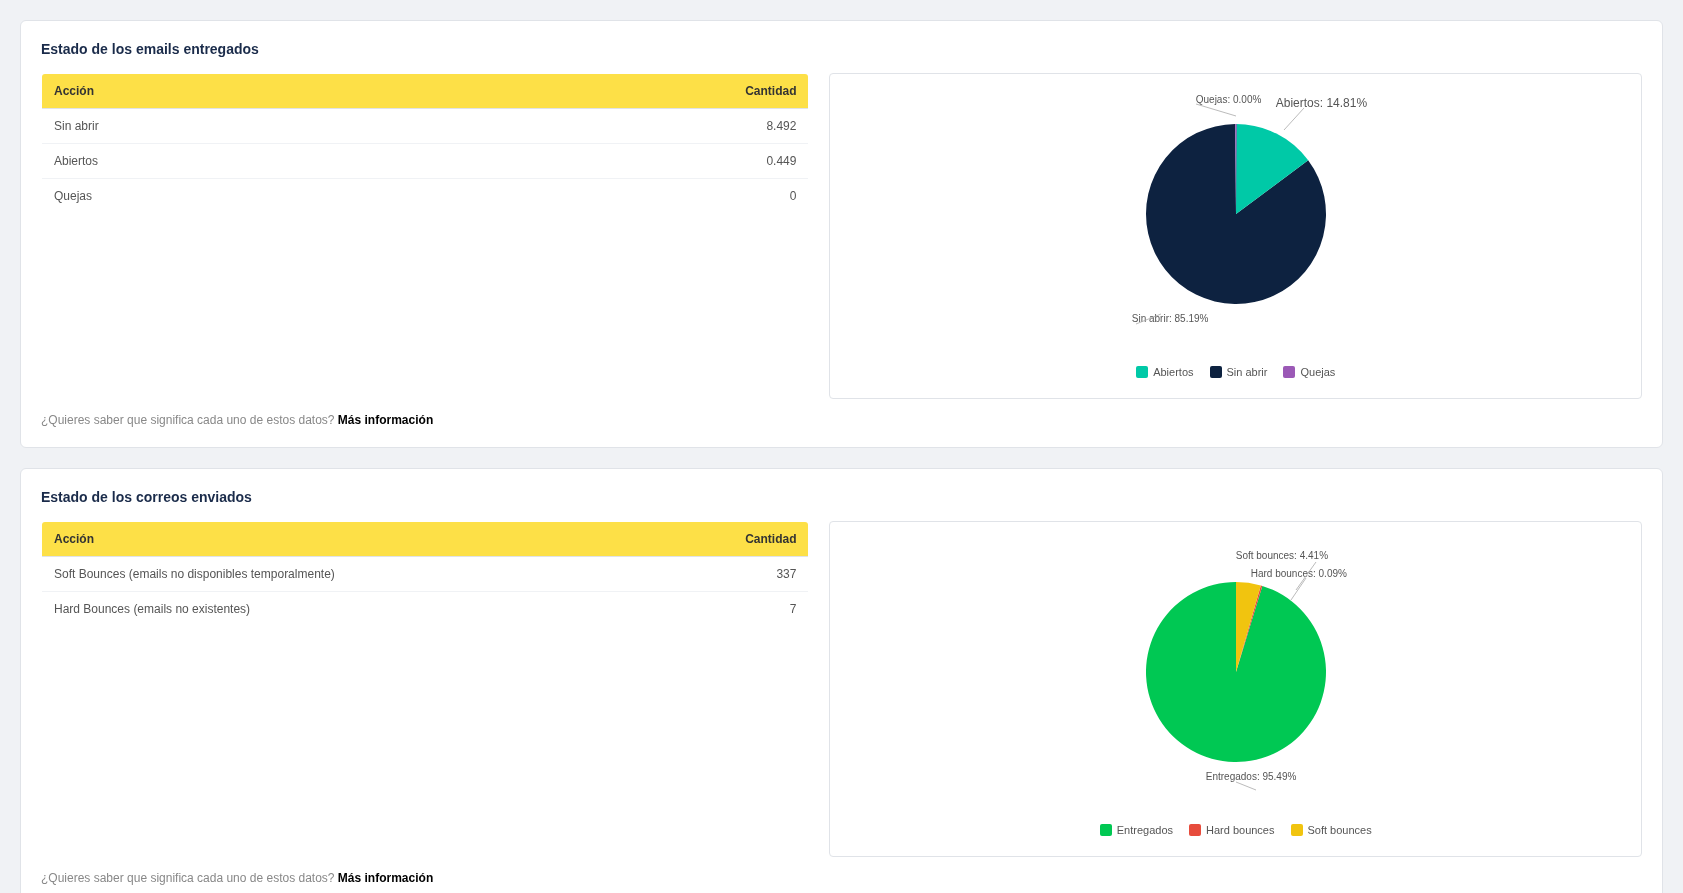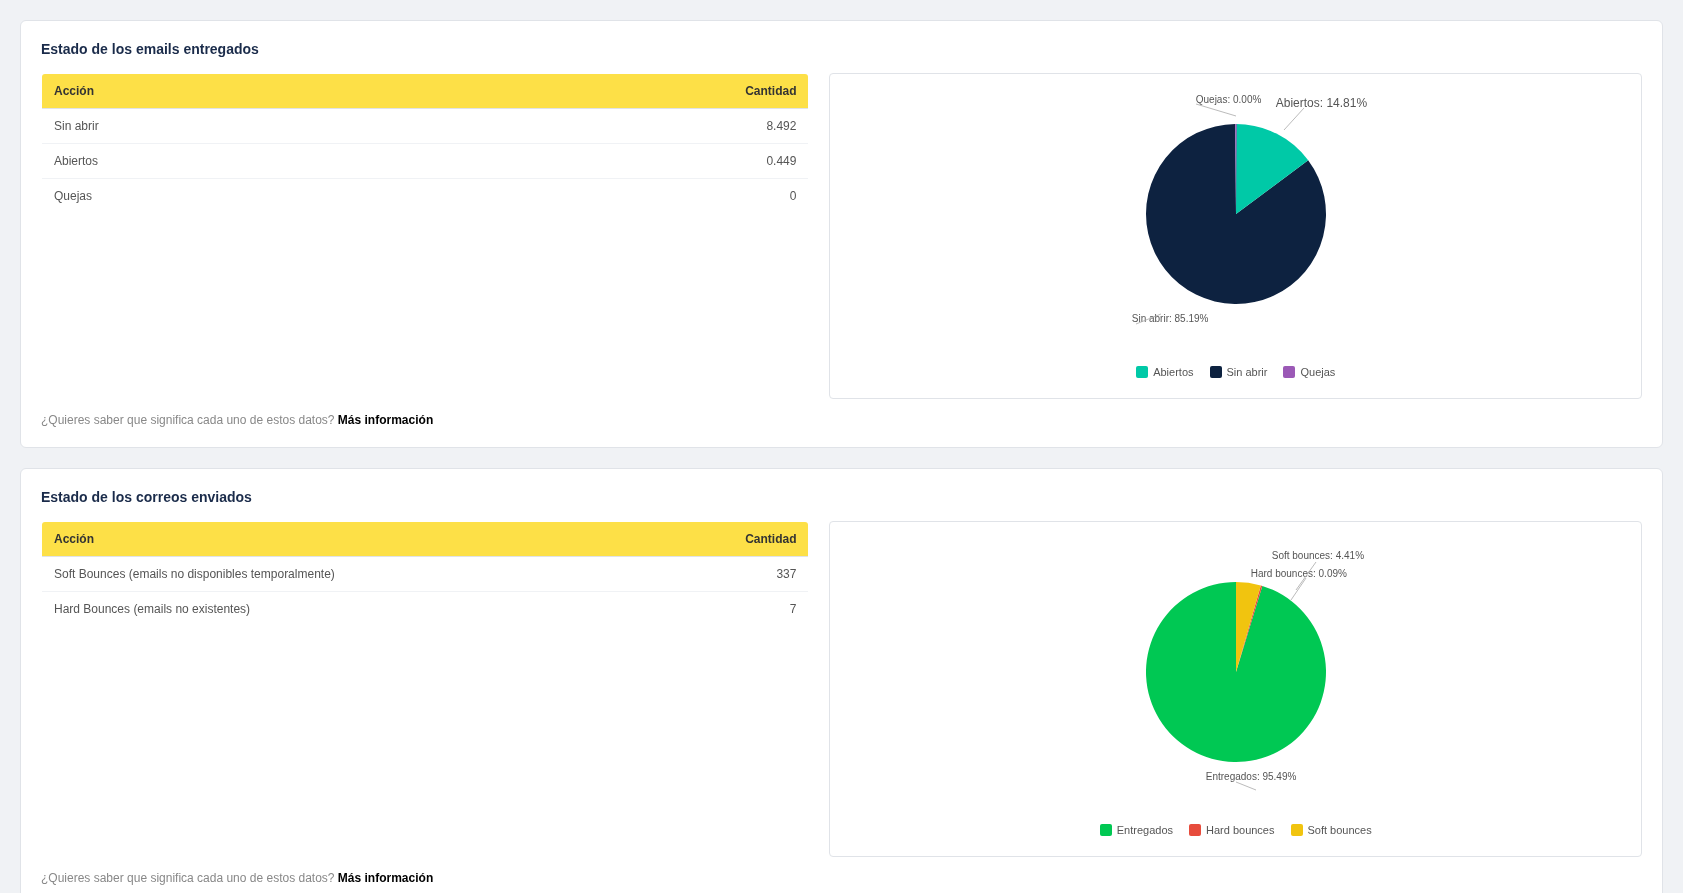--- a/index.html
+++ b/index.html
@@ -198,21 +198,21 @@
     <div class="chart-section">
 
       <div style="position:relative; width:320px; height:270px;">
         <svg width="200" height="200" viewBox="0 0 200 200" style="position:absolute; left:60px; top:30px;">
 
           <path id="slice-entregados" fill="#00c853" d="M100,100 L126.3134534250463,13.932571963326808 A90,90 0 1,1 99.99999999999999,10 Z"></path>
           <path id="slice-hard" fill="#e74c3c" d="M100,100 L124.80736202352992,13.4864473655513 A90,90 0 0,1 126.3134534250463,13.932571963326808 Z"></path>
           <path id="slice-soft" fill="#f1c40f" d="M100,100 L100,10 A90,90 0 0,1 124.80736202352992,13.4864473655513 Z"></path>
         </svg>
 
-        <div style="position:absolute; top:8px; left:160px; font-size:10px; color:#555; white-space:nowrap;margin-left:36px;">Soft bounces: 4.41%</div>
+        <div style="position:absolute; top:8px; left:160px; font-size:10px; color:#555; white-space:nowrap;">Soft bounces: 4.41%</div>
         <div style="position:absolute; top:26px; left:130px; font-size:10px; color:#555; white-space:nowrap;padding-left:45px;">Hard bounces: 0.09%</div>
         <div style="position:absolute; bottom:30px; left:130px; font-size:10px; color:#555; white-space:nowrap;">Entregados: 95.49%</div>
         <svg style="position:absolute;left:0;top:0;width:320px;height:270px;pointer-events:none;">
           <line x1="220" y1="48" x2="240" y2="20" stroke="#aaa" stroke-width="0.8"></line>
           <line x1="215" y1="58" x2="230" y2="36" stroke="#aaa" stroke-width="0.8"></line>
           <line x1="160" y1="240" x2="180" y2="248" stroke="#aaa" stroke-width="0.8"></line>
         </svg>
       </div>
       <div class="legend">
         <div class="legend-item">

